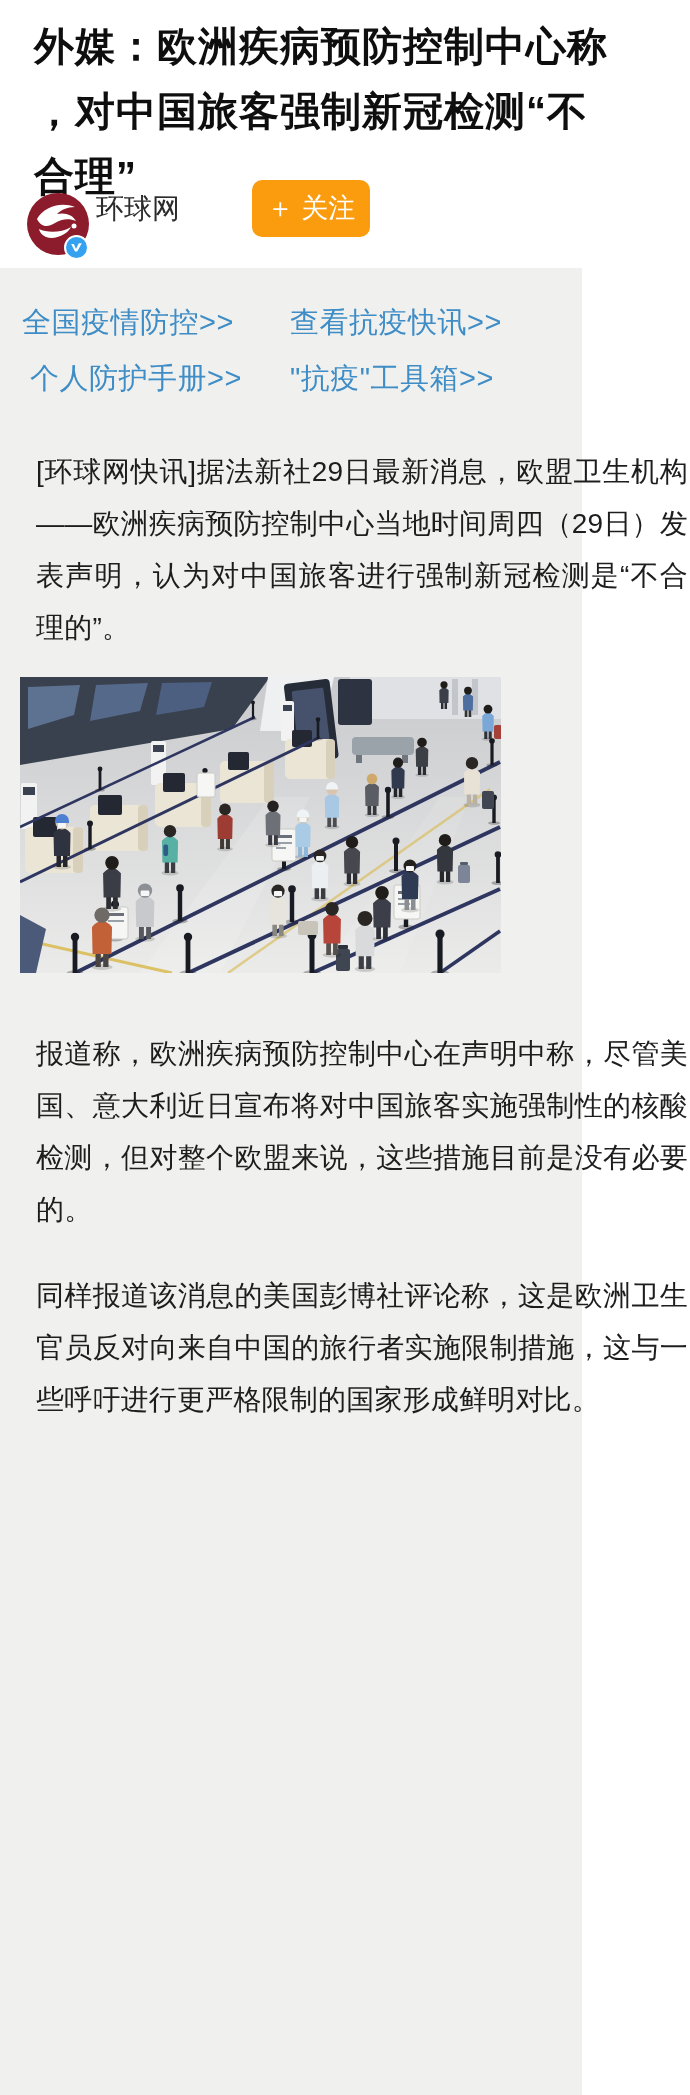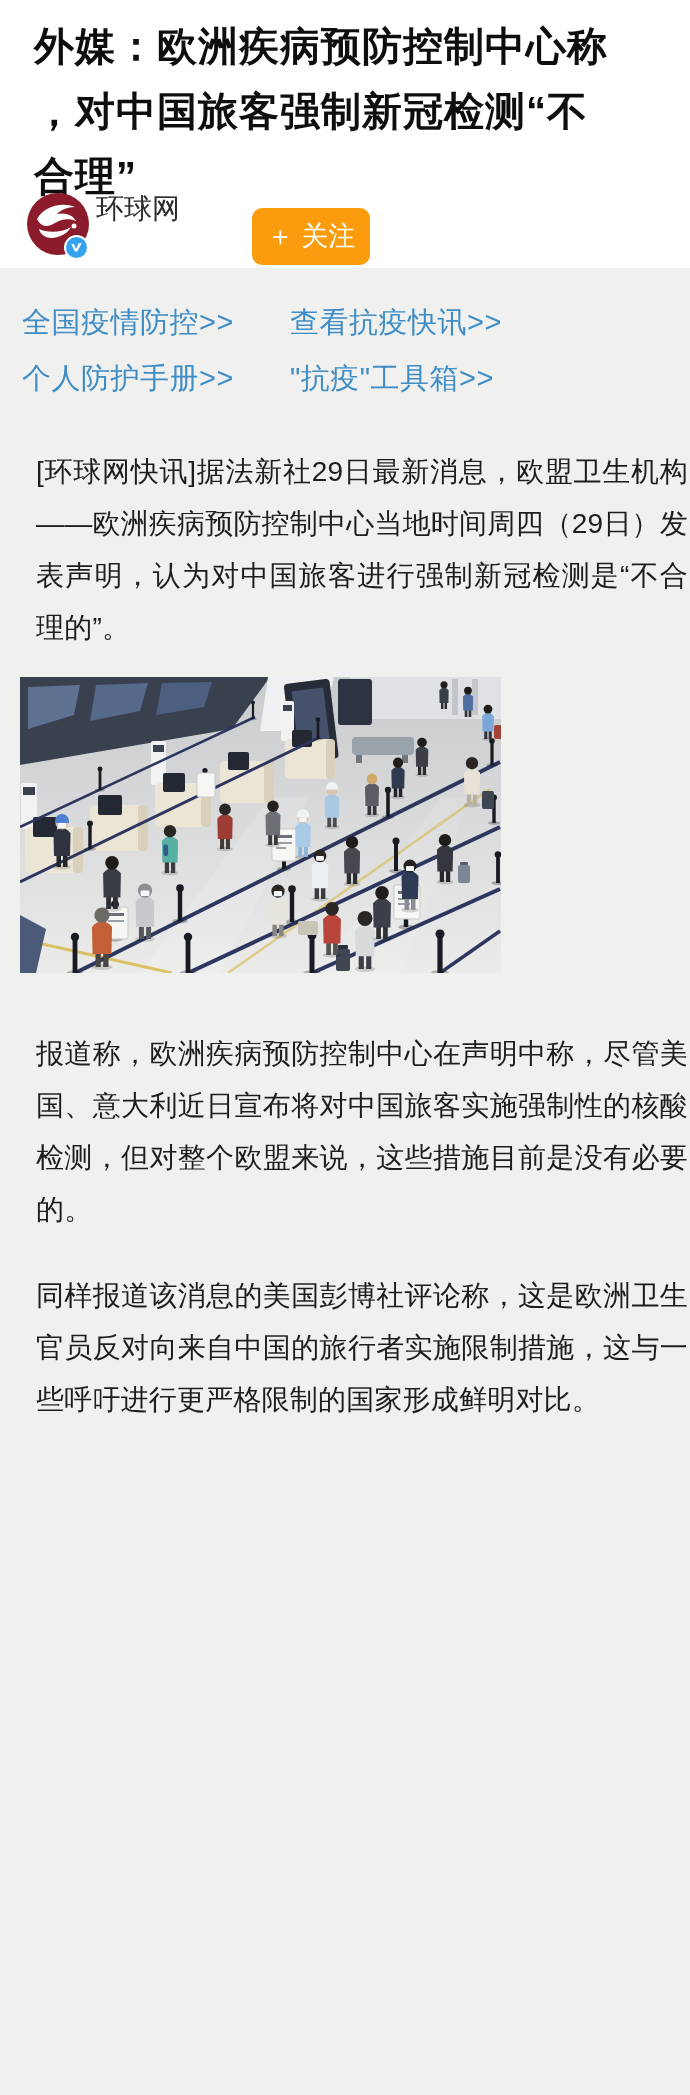--- a/index.html
+++ b/index.html
@@ -21,34 +21,34 @@
     overflow:visible;
   }
   .badge{position:absolute;left:37px;top:42px;width:25px;height:25px;}
   .author-name{
     position:absolute;left:96px;top:192px;font-size:28px;line-height:33px;color:#2b2b2b;
   }
   .post-date{
     position:absolute;left:96px;top:223px;font-size:23px;line-height:28px;color:#9b9b9b;margin-top:44px;
   }
   .follow{
-    position:absolute;left:252px;top:208px;width:118px;height:57px;
+    position:absolute;left:252px;top:180px;width:118px;height:57px;
     background:#fa9c0e;border:none;border-radius:10px;
     color:#ffffff;font-size:27px;font-family:inherit;line-height:57px;text-align:center;
     padding:0;cursor:pointer;
   }
   
-  .content{position:absolute;left:0;top:268px;width:690px;height:1827px;background:#f0f0ee;text-decoration:underline;}
+  .content{position:absolute;left:0;top:268px;width:582px;height:1827px;background:#f0f0ee;text-decoration:underline;}
   .qlink{
     position:absolute;font-size:29px;line-height:34px;color:#3e8dc6;text-decoration:none;
     letter-spacing:0.5px;
   }
   .ql1{left:22px;top:37px;}   
   .ql2{left:290px;top:37px;}
-  .ql3{left:22px;top:93px;text-align:right;}
+  .ql3{left:30px;top:93px;text-align:right;}
   .ql4{left:290px;top:93px;}
   .para{
     position:absolute;left:20px;width:652px;margin:16px;
     font-size:28px;line-height:52px;color:#1d1d1d;text-align:justify;
     letter-spacing:0.2px;
   }
   .p1{top:162px;}   
   .p2{top:744px;}   
   .p3{top:986px;}   
   .p4{top:1238px;}  

